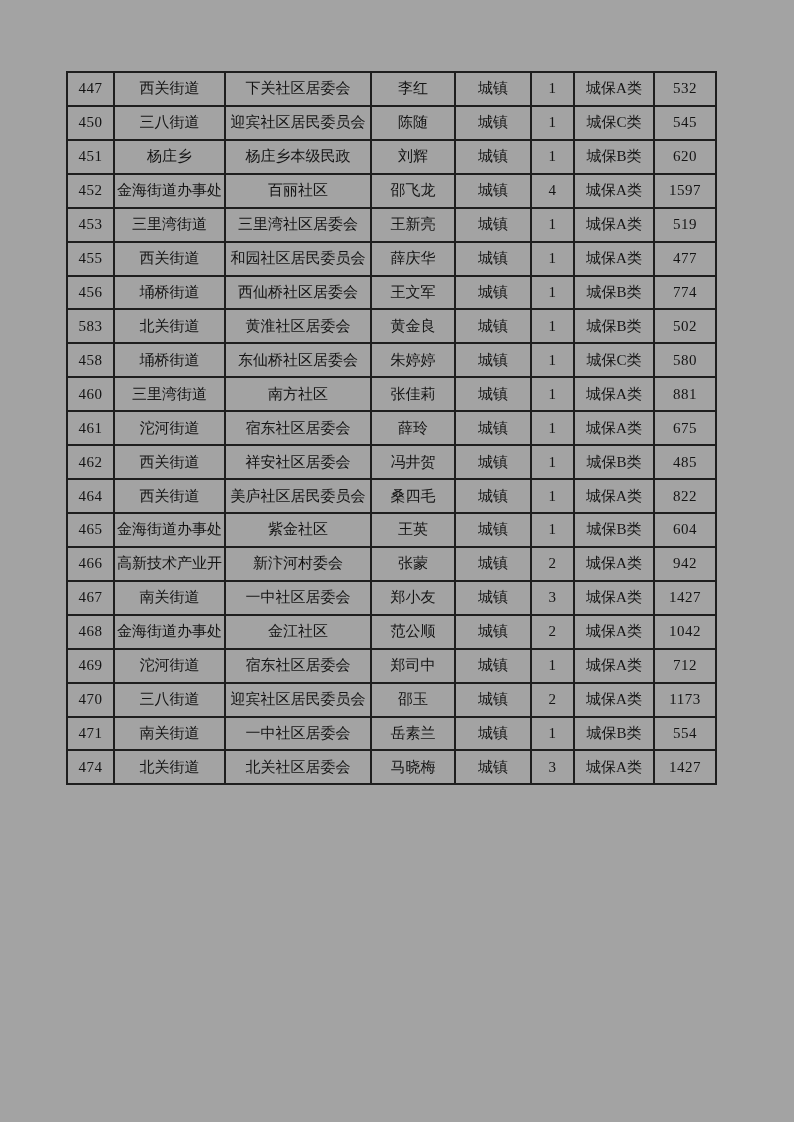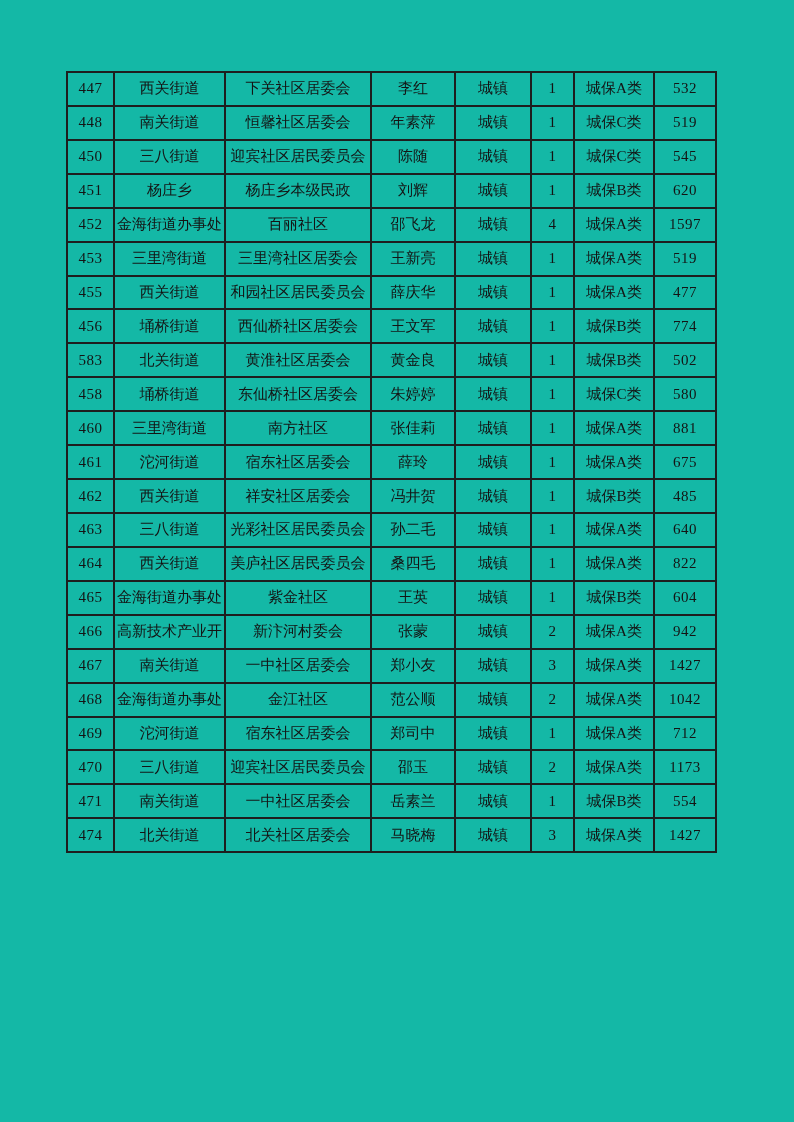--- a/index.html
+++ b/index.html
@@ -13,21 +13,21 @@
     position: relative;
     font-family: "Liberation Serif", "DejaVu Serif", serif;
     overflow: hidden;
   }
   .page {
     position: absolute;
     left: 0;
     top: 0;
     width: 794px;
     height: 1122px;
-    background: #14b8a6;
+    background: #a3a3a3;
   }
   table.grid {
     position: absolute;
     left: 66px;
     top: 71px;
     width: 649px;
     border-collapse: collapse;
     table-layout: fixed;
   }
   table.grid tr {
@@ -71,30 +71,20 @@
           <td class="col-no">447</td>
           <td class="col-street">西关街道</td>
           <td class="col-community">下关社区居委会</td>
           <td class="col-person">李红</td>
           <td class="col-residence">城镇</td>
           <td class="col-count">1</td>
           <td class="col-category">城保A类</td>
           <td class="col-amount">532</td>
         </tr>
         <tr>
-          <td class="col-no">448</td>
-          <td class="col-street">南关街道</td>
-          <td class="col-community">恒馨社区居委会</td>
-          <td class="col-person">年素萍</td>
-          <td class="col-residence">城镇</td>
-          <td class="col-count">1</td>
-          <td class="col-category">城保C类</td>
-          <td class="col-amount">519</td>
-        </tr>
-        <tr>
           <td class="col-no">450</td>
           <td class="col-street">三八街道</td>
           <td class="col-community">迎宾社区居民委员会</td>
           <td class="col-person">陈随</td>
           <td class="col-residence">城镇</td>
           <td class="col-count">1</td>
           <td class="col-category">城保C类</td>
           <td class="col-amount">545</td>
         </tr>
         <tr>
@@ -189,30 +179,20 @@
         </tr>
         <tr>
           <td class="col-no">462</td>
           <td class="col-street">西关街道</td>
           <td class="col-community">祥安社区居委会</td>
           <td class="col-person">冯井贺</td>
           <td class="col-residence">城镇</td>
           <td class="col-count">1</td>
           <td class="col-category">城保B类</td>
           <td class="col-amount">485</td>
-        </tr>
-        <tr>
-          <td class="col-no">463</td>
-          <td class="col-street">三八街道</td>
-          <td class="col-community">光彩社区居民委员会</td>
-          <td class="col-person">孙二毛</td>
-          <td class="col-residence">城镇</td>
-          <td class="col-count">1</td>
-          <td class="col-category">城保A类</td>
-          <td class="col-amount">640</td>
         </tr>
         <tr>
           <td class="col-no">464</td>
           <td class="col-street">西关街道</td>
           <td class="col-community">美庐社区居民委员会</td>
           <td class="col-person">桑四毛</td>
           <td class="col-residence">城镇</td>
           <td class="col-count">1</td>
           <td class="col-category">城保A类</td>
           <td class="col-amount">822</td>

